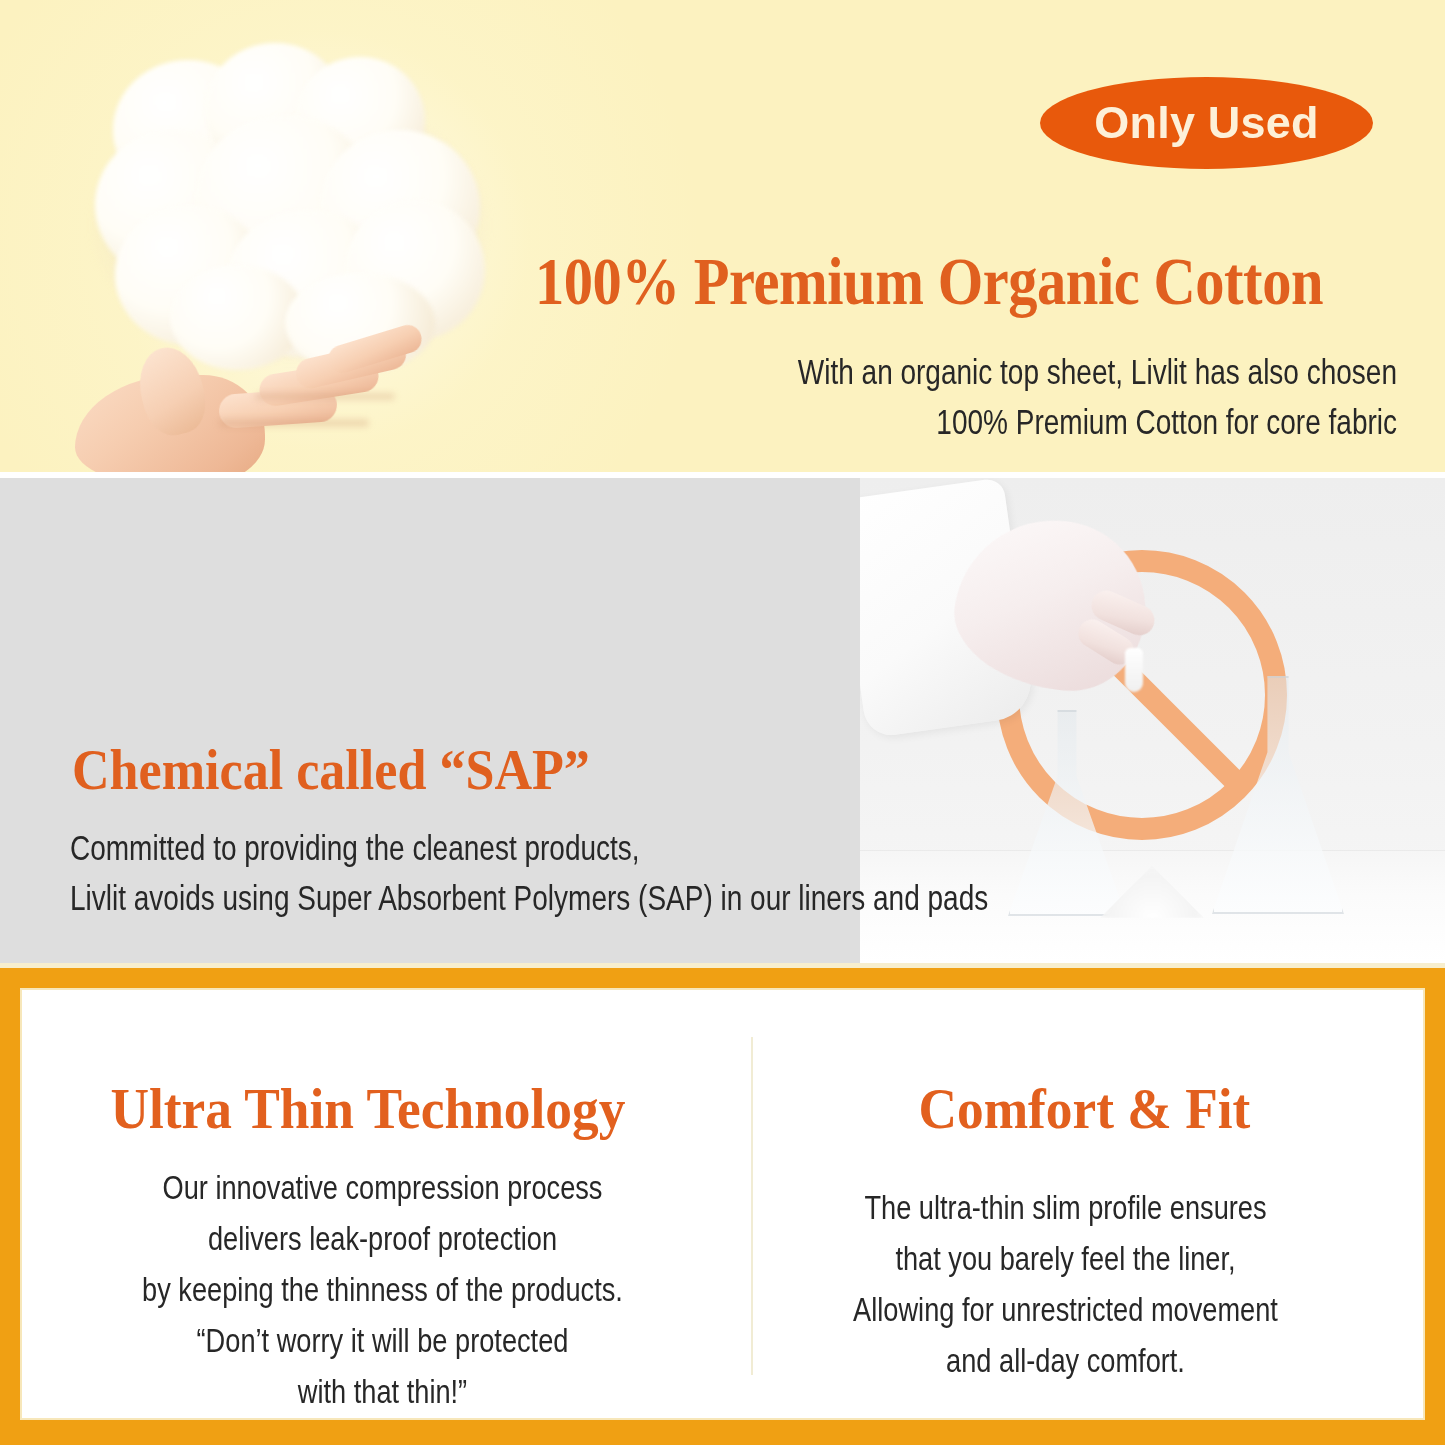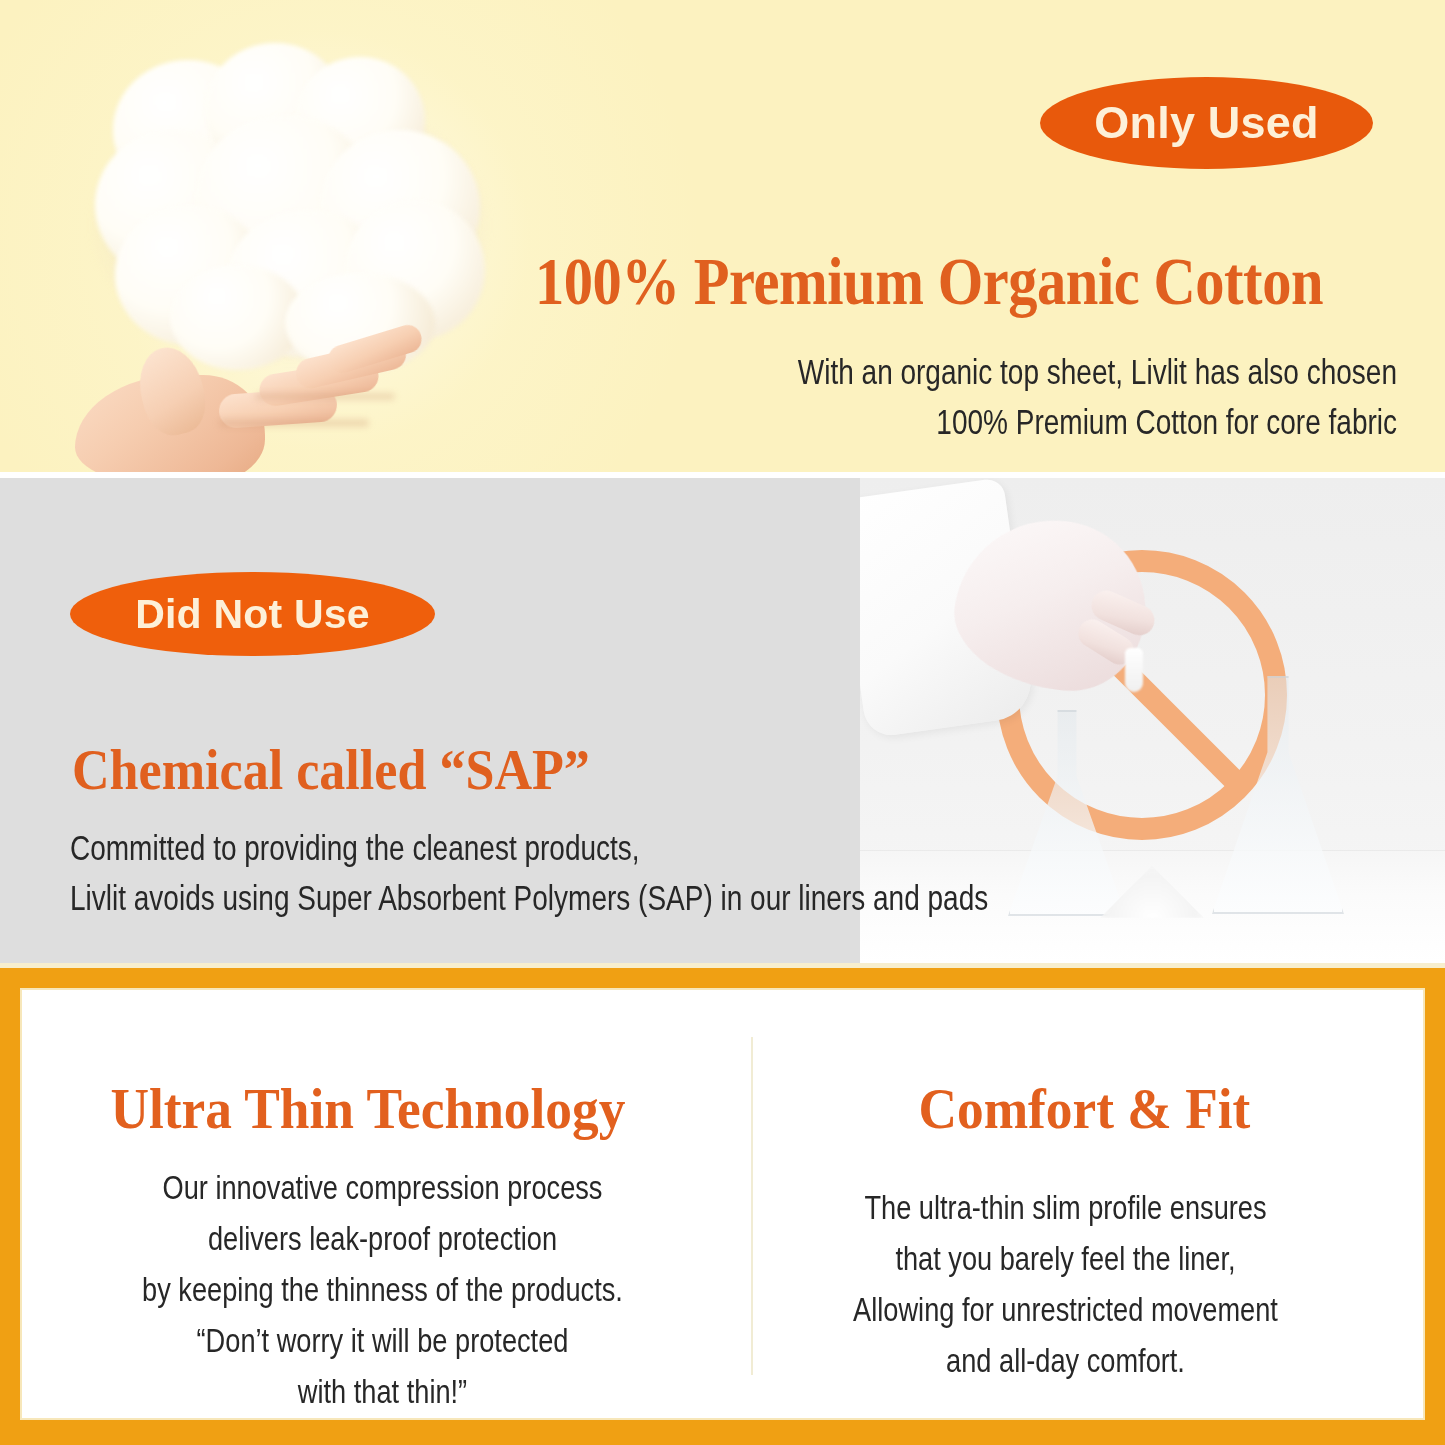--- a/index.html
+++ b/index.html
@@ -369,23 +369,20 @@
       <div class="lab-hand"></div>
       <div class="lab-finger" style="left:230px; top:120px; width:66px; height:30px; transform:rotate(24deg);"></div>
       <div class="lab-finger" style="left:216px; top:150px; width:60px; height:28px; transform:rotate(32deg);"></div>
       <div class="powder-pinch"></div>
 
       <div class="flask flask-body" style="left:148px; top:232px; width:118px; height:206px;"></div>
       <div class="flask flask-body" style="left:352px; top:198px; width:132px; height:238px;"></div>
       <div class="powder-pile"></div>
     </div>
 
-    <div class="pill pill-didnot" style="top:94px;">
-      <span>Did Not Use</span>
-    </div>
   </div>
 
   <h2 class="h-serif h1-sap">Chemical called “SAP”</h2>
   <p class="body-txt body-sap">Committed to providing the cleanest products,
 Livlit avoids using Super Absorbent Polymers (SAP) in our liners and pads</p>
 
   <div class="sec-card-frame">
     <div class="frame-topline"></div>
   </div>
   <div class="card-white"></div>

